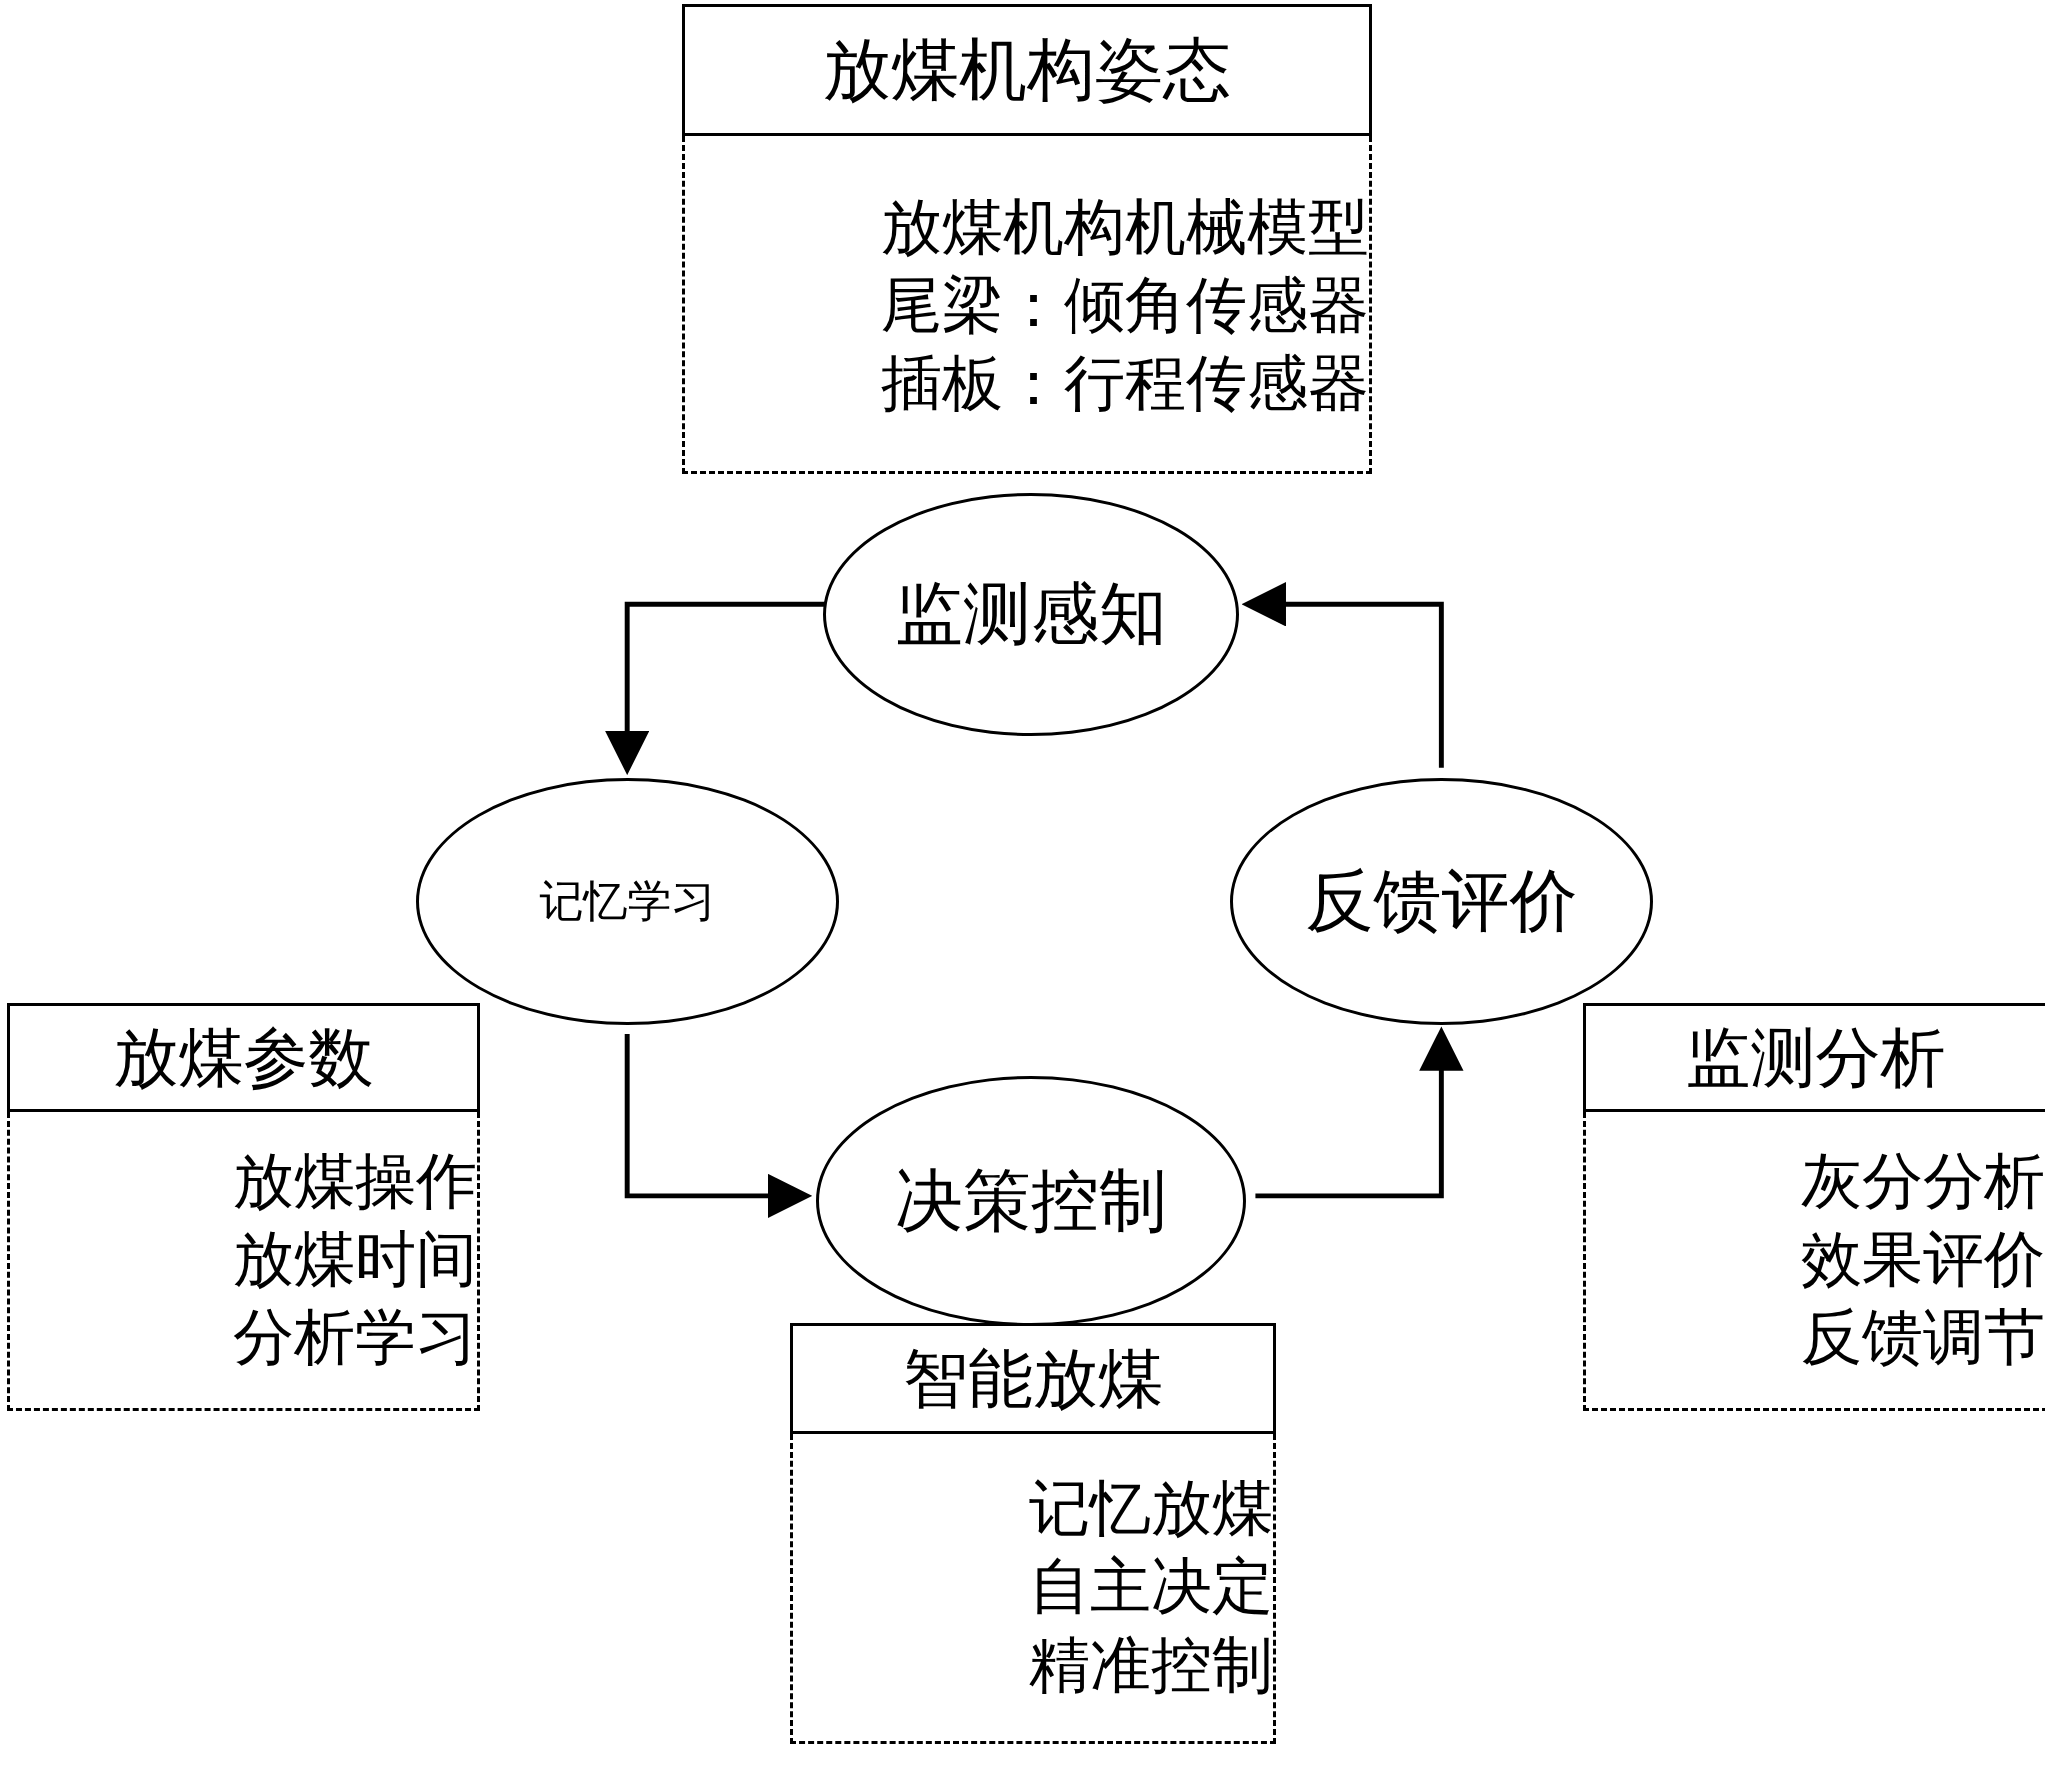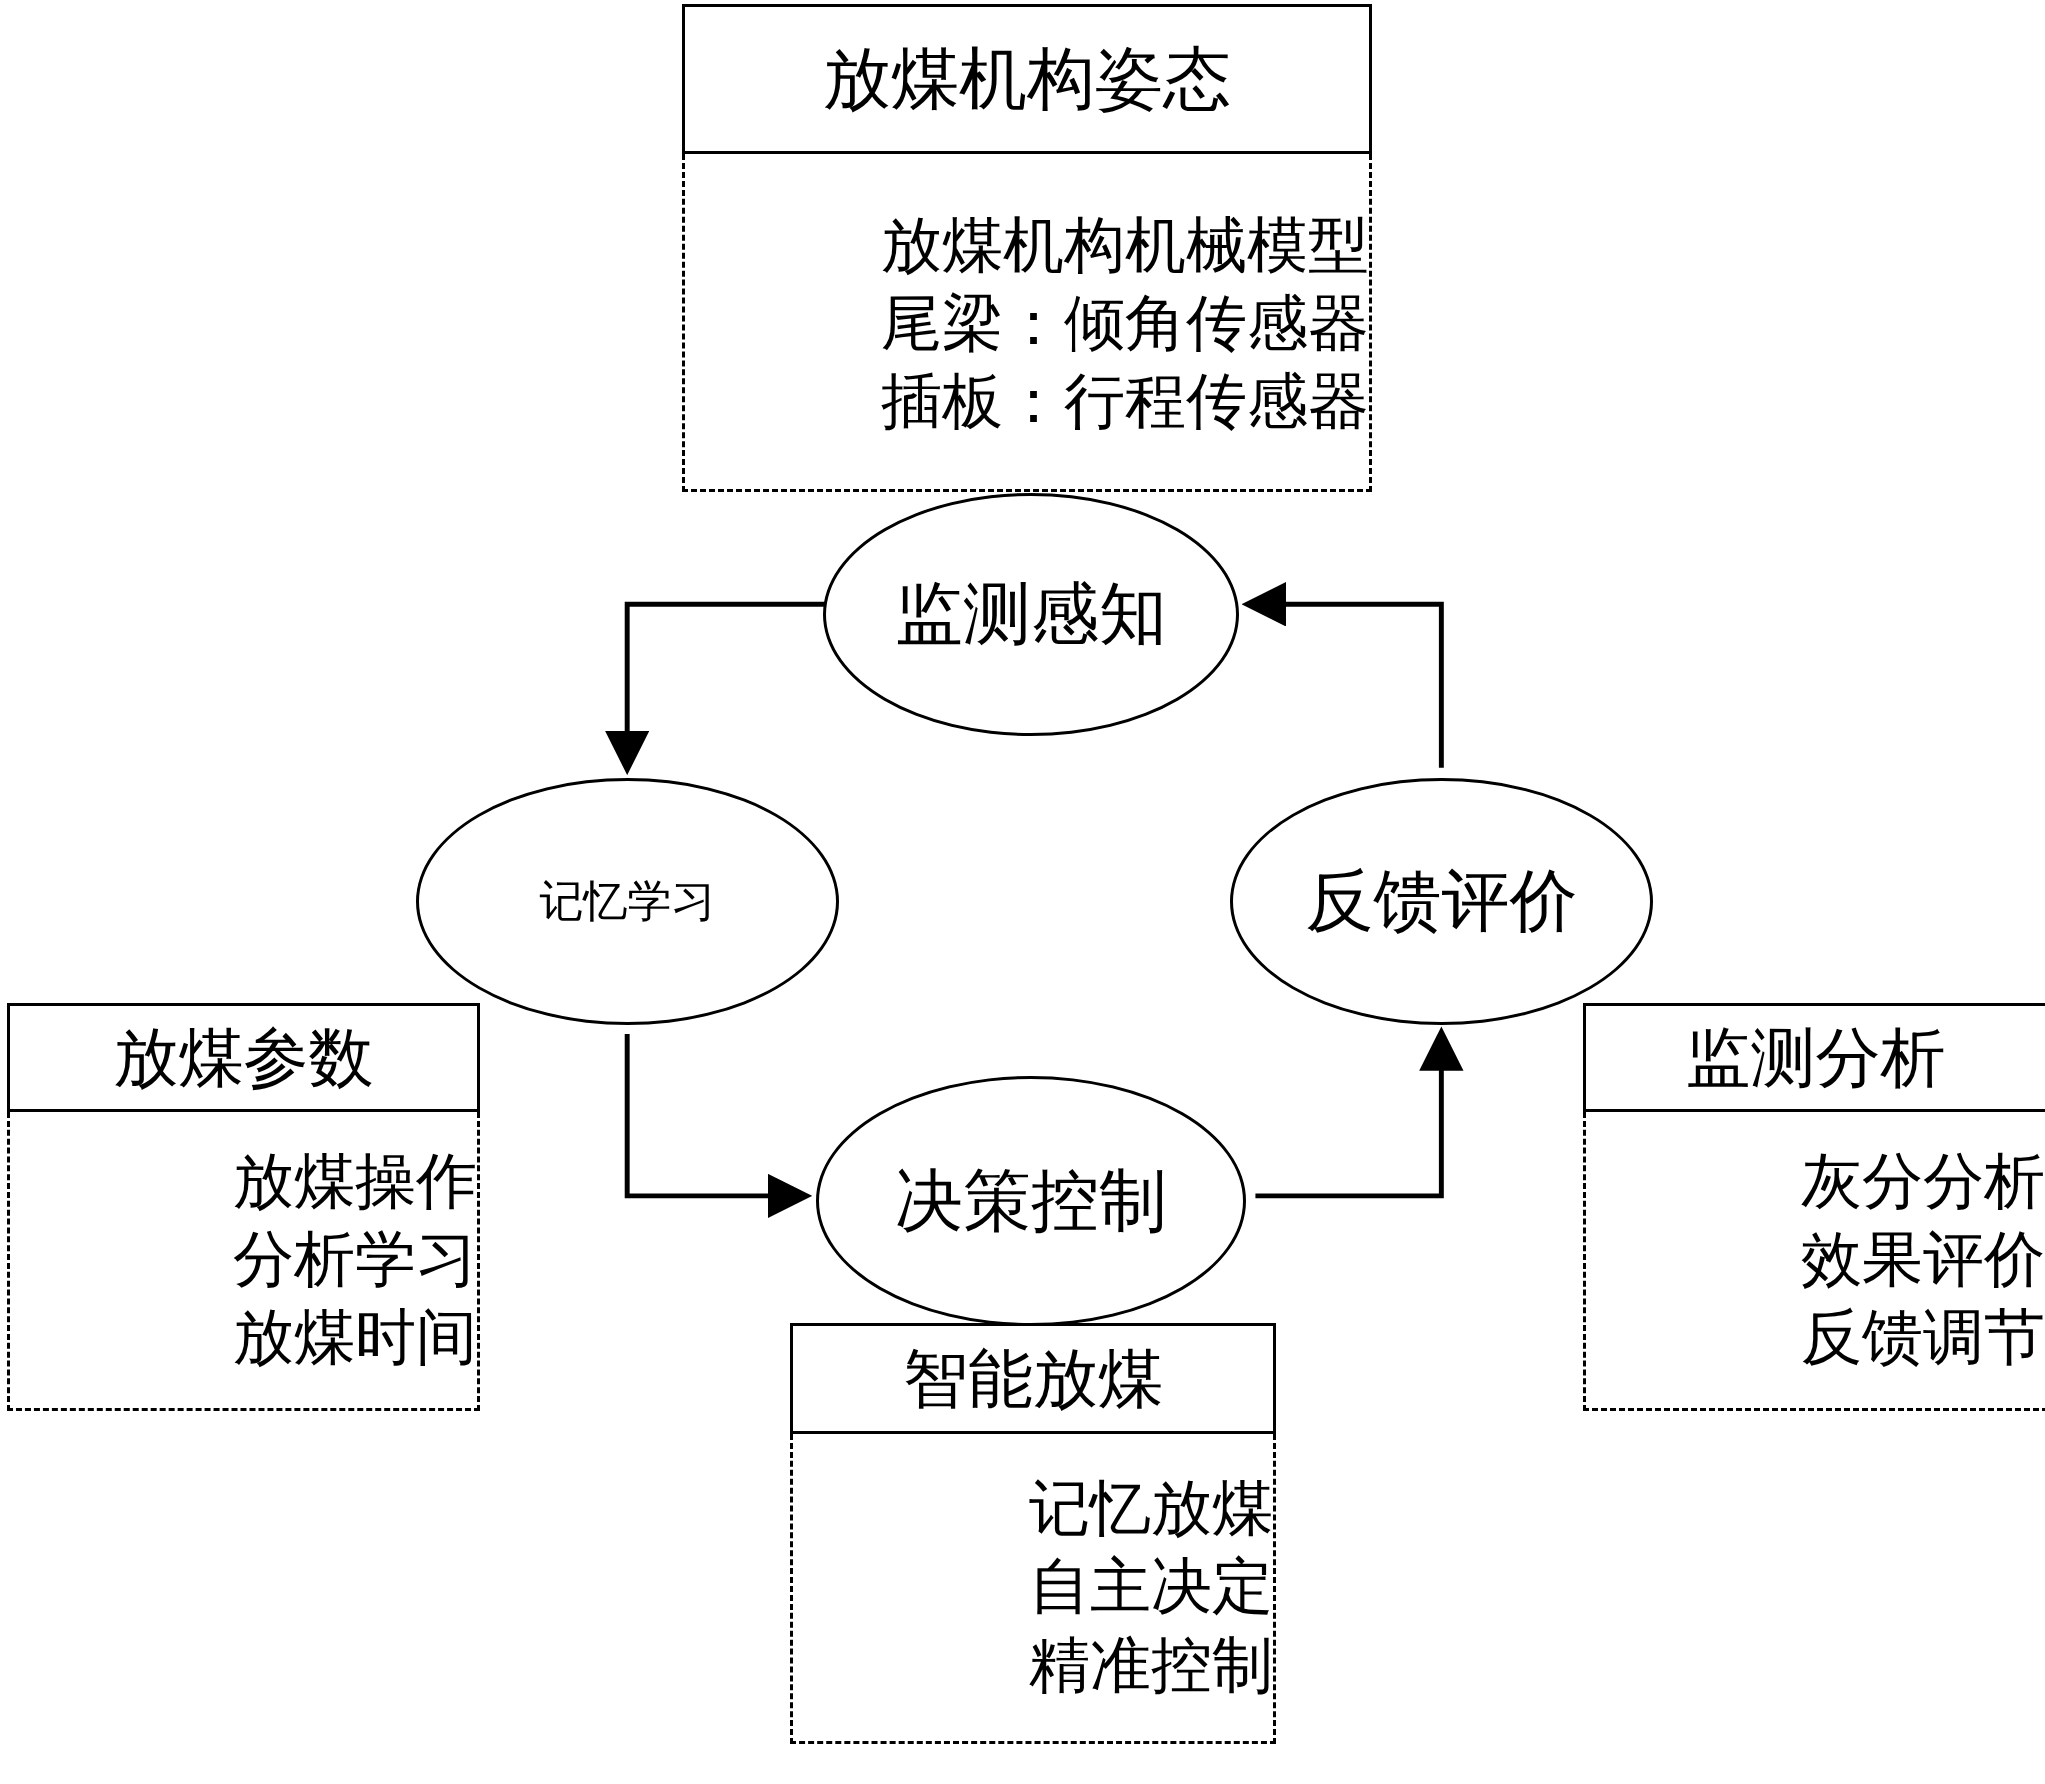--- a/index.html
+++ b/index.html
@@ -65,21 +65,21 @@
     left: 0;
     top: 0;
     width: 2046px;
     height: 1784px;
     z-index: 1;
     pointer-events: none;
   }
 
   
   #attitude-box { left: 682px; top: 4.2px; width: 690px; }
-  #attitude-box .box-head { height: 150px; font-size: 68px; }
+  #attitude-box .box-head { height: 132px; font-size: 68px; }
   #attitude-box .box-body { height: 338px; font-size: 61px; padding-top: 4.2px; }
 
   #params-box { left: 7px; top: 1003px; width: 473px; }
   #params-box .box-head { height: 109px; font-size: 65px; }
   #params-box .box-body { height: 299px; font-size: 61px; }
 
   #analysis-box { left: 1583px; top: 1003px; width: 465px; }
   #analysis-box .box-head { height: 109px; font-size: 65px; }
   #analysis-box .box-body { height: 299px; font-size: 61px; }
 
@@ -119,22 +119,22 @@
       <div class="line">放煤机构机械模型</div>
       <div class="line">尾梁：倾角传感器</div>
       <div class="line">插板：行程传感器</div>
     </div>
   </div>
 
   <div class="box" id="params-box">
     <div class="box-head">放煤参数</div>
     <div class="box-body">
       <div class="line">放煤操作</div>
+      <div class="line">放煤时间</div>
       <div class="line">分析学习</div>
-      <div class="line">放煤时间</div>
     </div>
   </div>
 
   <div class="box" id="analysis-box">
     <div class="box-head">监测分析</div>
     <div class="box-body">
       <div class="line">灰分分析</div>
       <div class="line">效果评价</div>
       <div class="line">反馈调节</div>
     </div>

